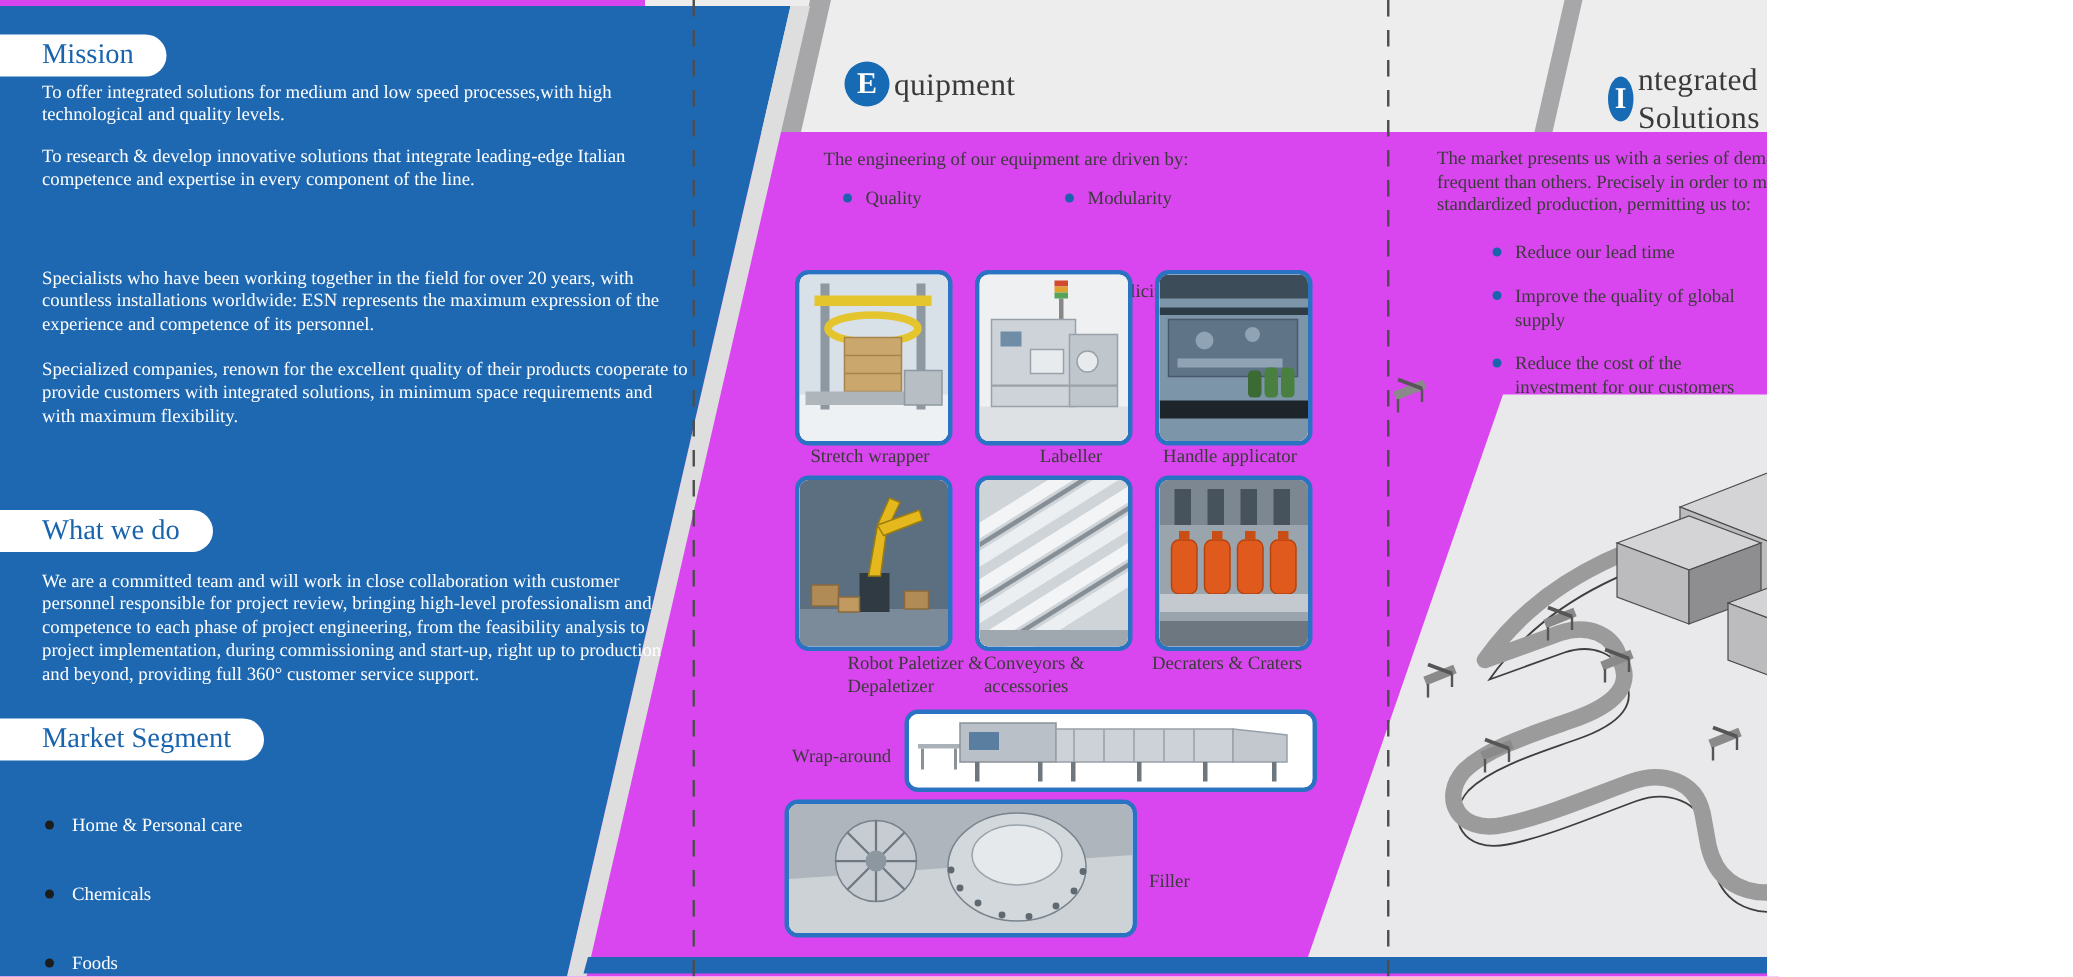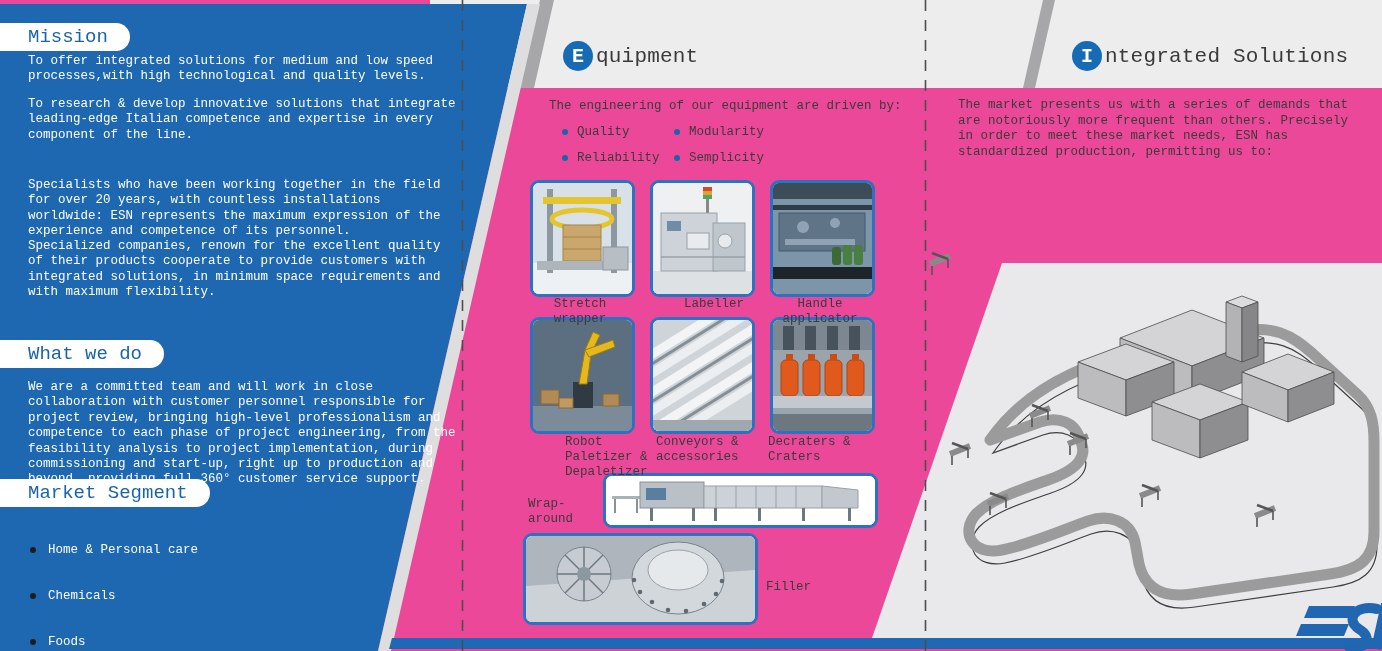--- a/index.html
+++ b/index.html
@@ -1,36 +1,36 @@
 <!DOCTYPE html>
 <html><head>
 <meta charset="utf-8">
 <style>
   html,body{margin:0;padding:0;background:#fff;}
-  .page{position:relative;width:1382px;height:651px;background:#ec4899;overflow:hidden;
-        font-family:Liberation Mono, monospace;color:#3b3b3b;}
+  .page{position:relative;width:1178px;height:651px;background:#d946ef;overflow:hidden;
+        font-family:Liberation Serif, serif;color:#3b3b3b;}
   .bg{position:absolute;left:0;top:0;width:1382px;height:651px;z-index:0;}
 
   
   .pill{position:absolute;left:0;background:#fff;color:#1a64ae;font-size:19px;line-height:28px;
         height:28px;font-weight:500;padding:0 22px 0 28px;border-radius:0 15px 15px 0;z-index:3;white-space:nowrap;}
   .lp{position:absolute;left:28px;width:432px;color:#fff;font-size:12.5px;line-height:15.4px;z-index:3;}
   .mkt{position:absolute;left:28px;top:513px;margin:0;padding:0;list-style:none;z-index:3;}
   .mkt li{position:relative;color:#fff;font-size:12.5px;line-height:18.2px;padding-left:20px;margin-top:28px;}
   .mkt li::before{content:"";position:absolute;left:2px;top:6px;width:6px;height:6px;border-radius:50%;background:#1d1d1d;}
 
   
   .phead{position:absolute;z-index:3;display:flex;align-items:center;}
   .phead .circ{width:30px;height:30px;border-radius:50%;background:#176bb5;color:#fff;
         font-weight:bold;font-size:20px;display:flex;align-items:center;justify-content:center;}
   .phead .rest{font-size:21px;color:#3a3a3a;margin-left:3px;letter-spacing:0.2px;}
 
   .mid-intro{position:absolute;left:549px;top:99px;font-size:12.5px;z-index:3;}
   .drivers{position:absolute;left:560px;top:124px;display:grid;grid-template-columns:112px 120px;
-        grid-auto-rows:26px;z-index:3;margin:0;padding:0;list-style:none;}
+        grid-auto-rows:26px;z-index:3;margin:0;padding:0;list-style:none;gap:36px;}
   .drivers li{position:relative;padding-left:17px;font-size:12.5px;line-height:16px;}
   .drivers li::before{content:"";position:absolute;left:2px;top:5px;width:6px;height:6px;border-radius:50%;background:#1a64ae;}
 
   .card{position:absolute;background:#fff;border:3px solid #2a72c2;border-radius:9px;overflow:hidden;z-index:3;}
   .card svg{display:block;width:100%;height:100%;}
   .c1{left:530px;top:180px;width:99px;height:111px;}
   .c2{left:650px;top:180px;width:99px;height:111px;}
   .c3{left:770px;top:180px;width:99px;height:111px;}
   .c4{left:530px;top:317px;width:99px;height:111px;}
   .c5{left:650px;top:317px;width:99px;height:111px;}
@@ -314,14 +314,19 @@
   <div class="clabel l5">Conveyors &amp; accessories</div>
   <div class="clabel l6">Decraters &amp; Craters</div>
   <div class="clabel l7">Wrap-around</div>
   <div class="clabel l8">Filler</div>
 
   <div class="phead" style="left:1072px;top:41px;">
     <span class="circ">I</span>
     <span class="rest">ntegrated Solutions</span>
   </div>
   <div class="rp-intro">The market presents us with a series of demands that are notoriously more frequent than others. Precisely in order to meet these market needs, ESN has standardized production, permitting us to:</div>
+  <ul class="benefits">
+    <li>Reduce our lead time</li>
+    <li>Improve the quality of global supply</li>
+    <li>Reduce the cost of the investment for our customers</li>
+  </ul>
 
 </div>
 
 </body></html>

